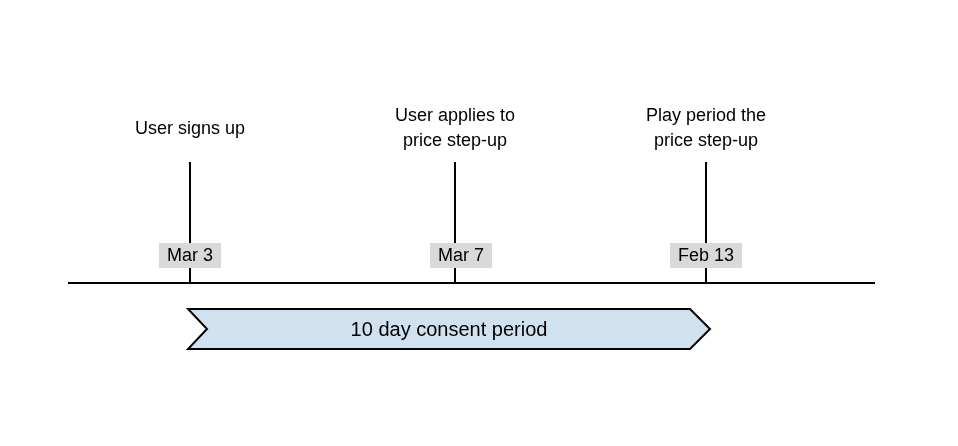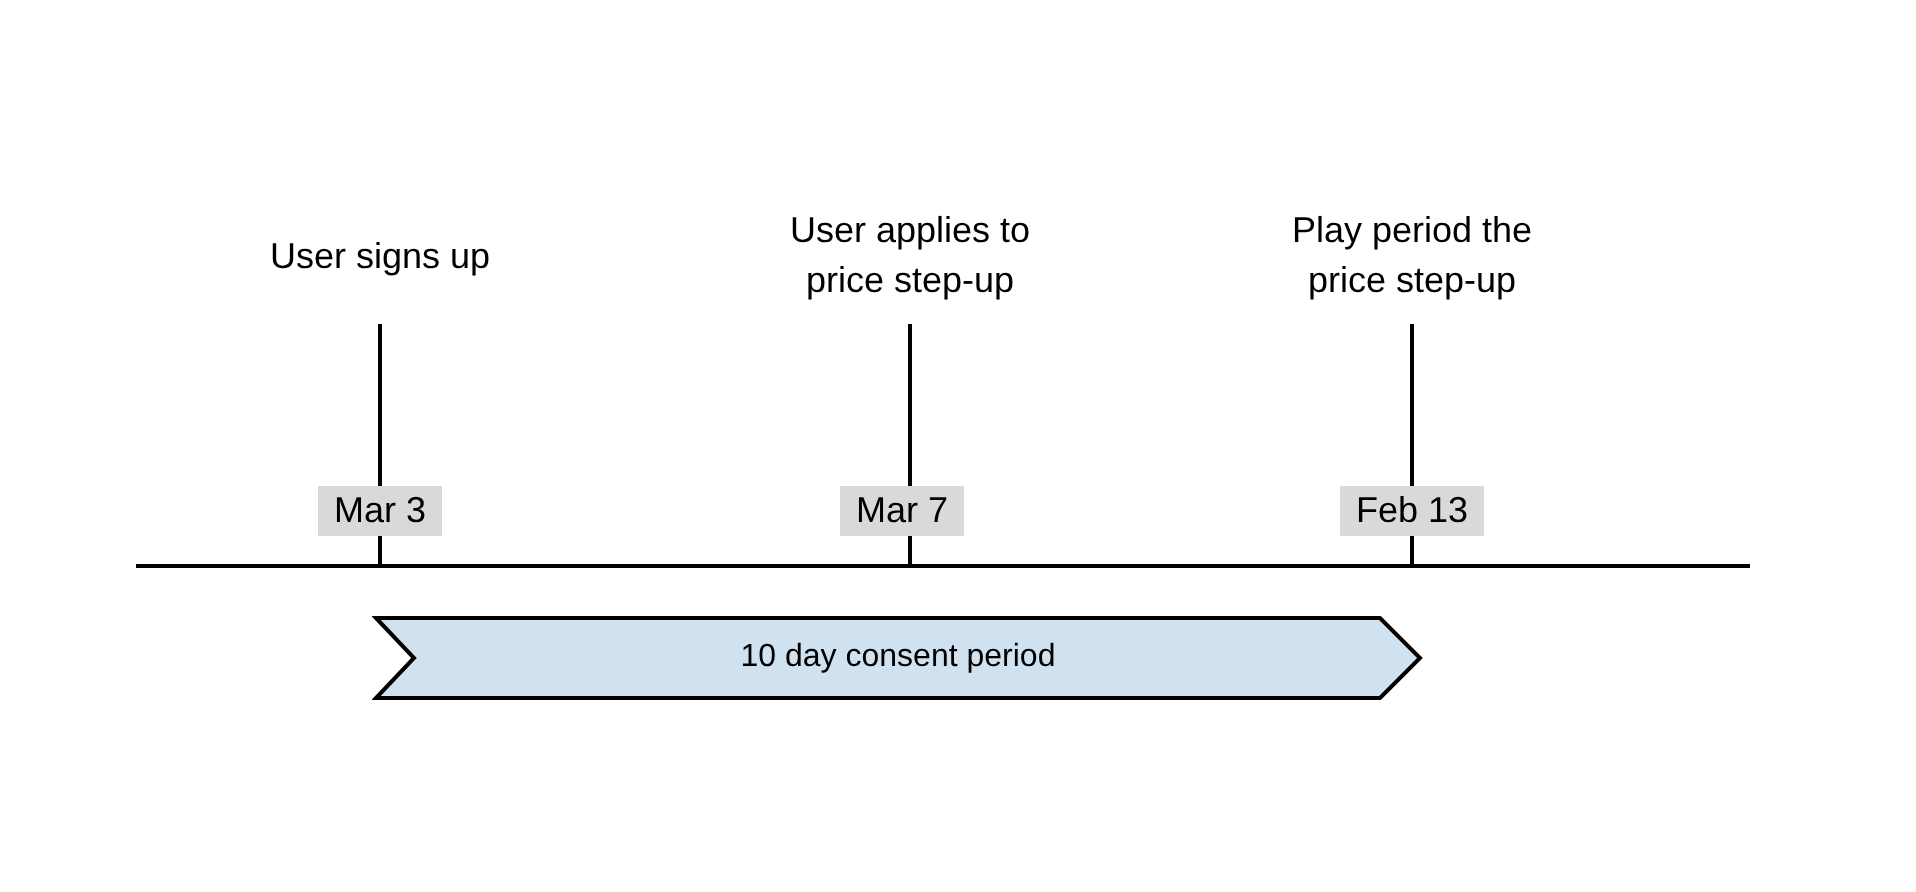--- a/index.html
+++ b/index.html
@@ -62,21 +62,21 @@
   }
   .banner-label {
     position: absolute;
     left: 186px;
     top: 307px;
     width: 526px;
     height: 44px;
     display: flex;
     align-items: center;
     justify-content: center;
-    font-size: 16px;
+    font-size: 20px;
   }
 </style>
 </head>
 <body>
 
 <div class="canvas">
 
   <div class="timeline-axis"></div>
 
   <div class="tick" style="left:189px"></div>
@@ -85,21 +85,21 @@
   </div>
   <div class="date-badge-wrap" style="left:110px">
     <span class="date-badge">Mar 3</span>
   </div>
 
   <div class="tick" style="left:454px"></div>
   <div class="event-label" style="left:325px; top:103px">
     <div>User applies to</div>
     <div>price step-up</div>
   </div>
-  <div class="date-badge-wrap" style="left:371px">
+  <div class="date-badge-wrap" style="left:381px">
     <span class="date-badge">Mar 7</span>
   </div>
 
   <div class="tick" style="left:705px"></div>
   <div class="event-label" style="left:576px; top:103px">
     <div>Play period the</div>
     <div>price step-up</div>
   </div>
   <div class="date-badge-wrap" style="left:626px">
     <span class="date-badge">Feb 13</span>

